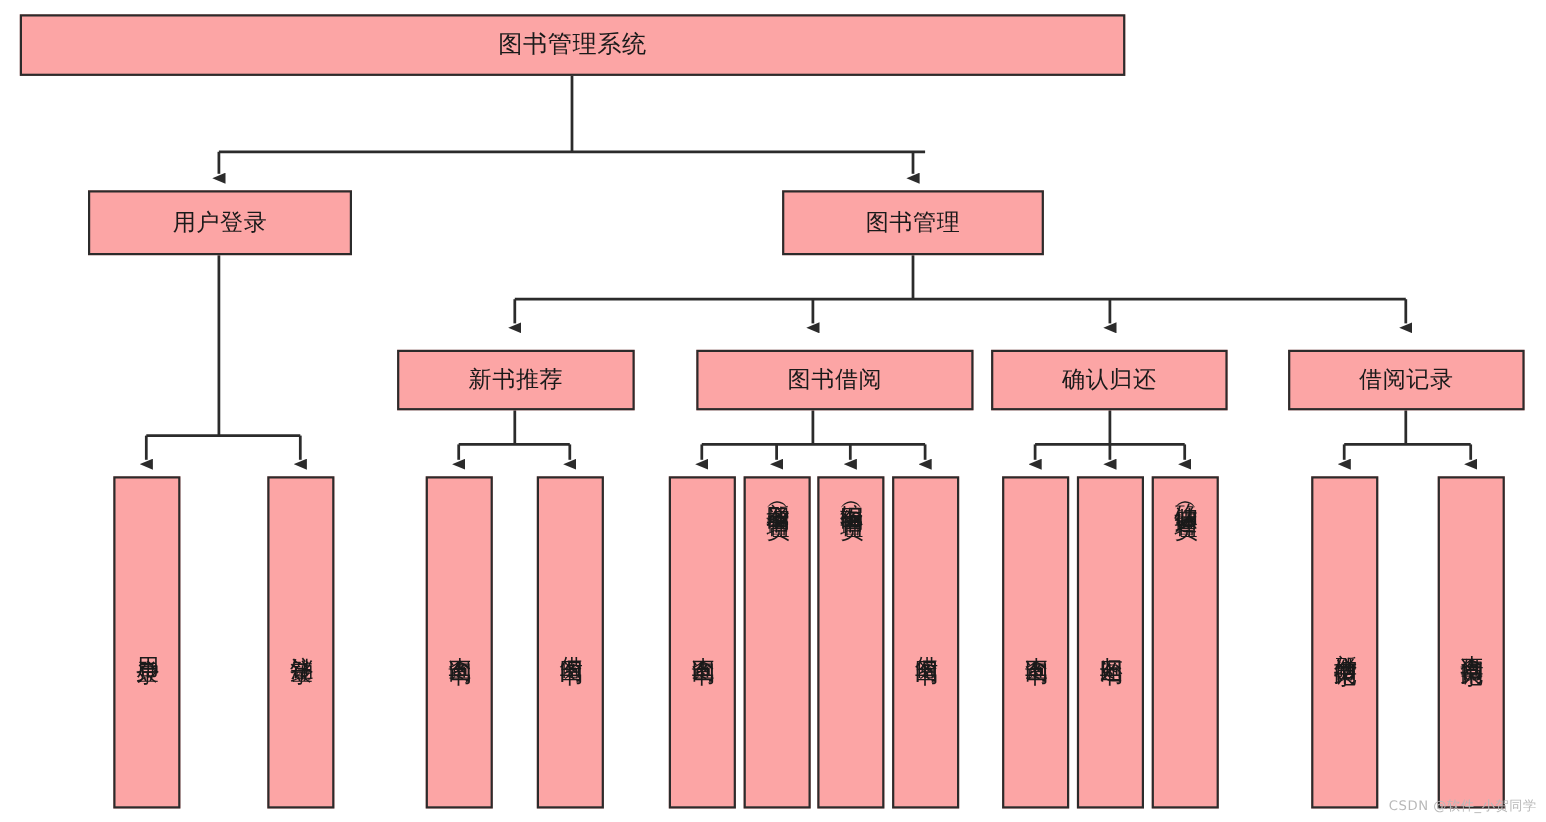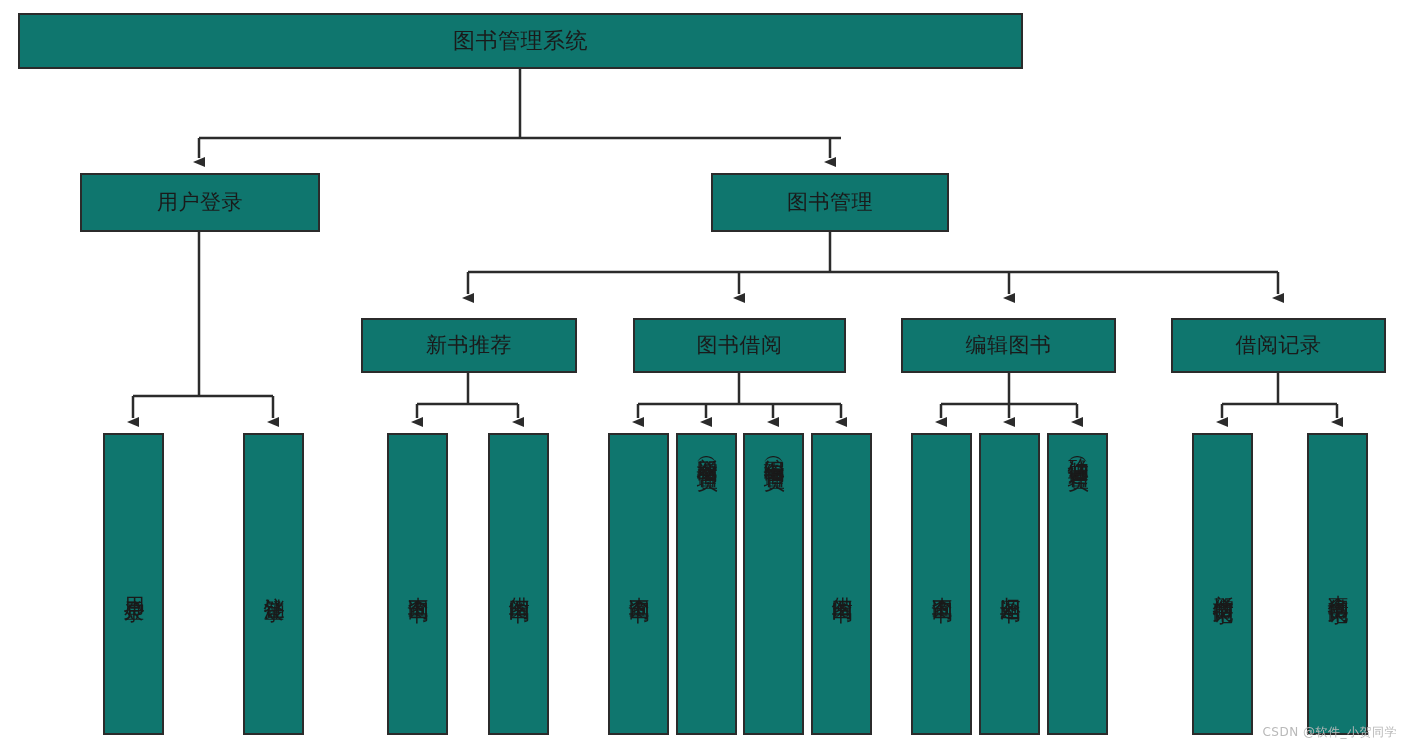--- a/index.html
+++ b/index.html
@@ -23,21 +23,21 @@
     position: absolute;
     left: 0;
     top: 0;
     width: 1405px;
     height: 747px;
     pointer-events: none;
   }
   .node {
     position: absolute;
     box-sizing: border-box;
-    background: #0f766e;
+    background: #fca5a5;
     border: 2.5px solid #2b2b2b;
     display: flex;
     align-items: center;
     justify-content: center;
     color: #1a1a1a;
   }
   .node-label {
     display: block;
     text-align: center;
     line-height: 1.18;
@@ -144,26 +144,26 @@
   </div>
 
   <div class="node horiz" style="left:711px; top:173px; width:238px; height:59px;">
     <span class="node-label">图书管理</span>
   </div>
 
   <div class="node horiz" style="left:361px; top:318px; width:216px; height:55px;">
     <span class="node-label">新书推荐</span>
   </div>
 
-  <div class="node horiz" style="left:633px; top:318px; width:213px; height:55px;">
+  <div class="node horiz" style="left:633px; top:318px; width:252px; height:55px;">
     <span class="node-label">图书借阅</span>
   </div>
 
   <div class="node horiz" style="left:901px; top:318px; width:215px; height:55px;">
-    <span class="node-label">编辑图书</span>
+    <span class="node-label">确认归还</span>
   </div>
 
   <div class="node horiz" style="left:1171px; top:318px; width:215px; height:55px;font-family:Liberation Serif, serif;">
     <span class="node-label">借阅记录</span>
   </div>
 
   <div class="node vert" style="left:103px; top:433px; width:61px; height:302px;">
     <span class="node-label">用户登录</span>
   </div>
 

